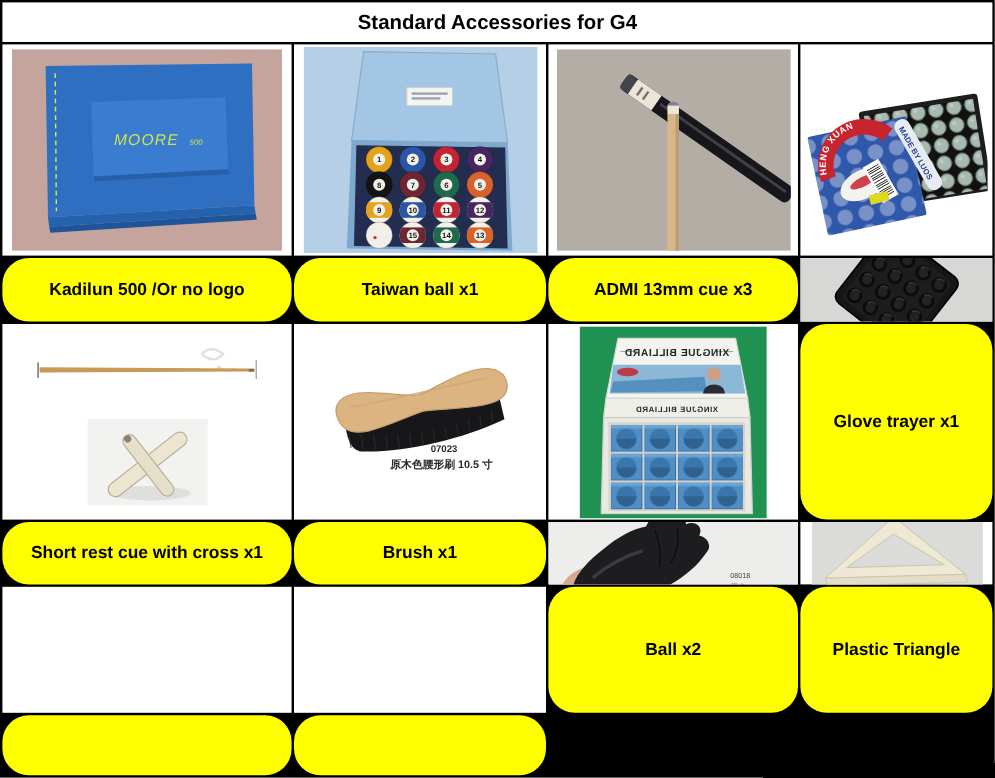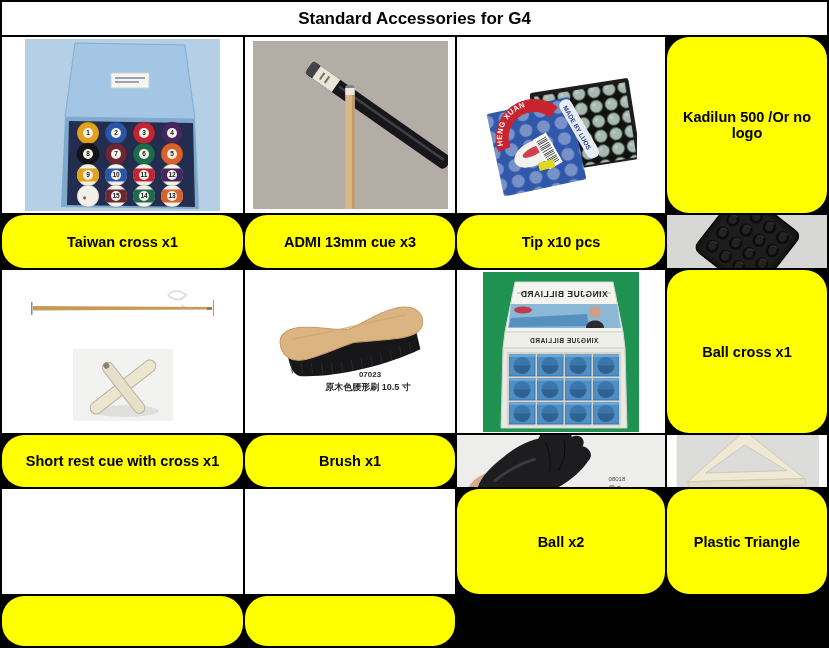--- a/index.html
+++ b/index.html
@@ -33,20 +33,35 @@
   .arc-text{font-size:7.5px;font-weight:bold;fill:#ffffff;letter-spacing:0.5px;}
   .diag-text{font-size:6.5px;font-weight:bold;fill:#24408e;}
 </style>
 </head>
 <body>
 
 <div class="sheet">
 
   <div class="cell title-cell">Standard Accessories for G4</div>
 
+  <div class="cell img-cell">
+    <svg class="psvg" width="225" height="168" viewBox="0 0 225 168">
+      <rect width="225" height="168" fill="#c5a49e"></rect>
+      <g>
+        <polygon points="28,14 200,12 202,130 30,140" fill="#2e6fc2"></polygon>
+        <polygon points="30,140 202,130 203,137 31,148" fill="#2562ae"></polygon>
+        <polygon points="31,148 203,137 204,142 32,153" fill="#1d549c"></polygon>
+        <polygon points="66,44 178,40 180,100 68,106" fill="#3a7ccf"></polygon>
+        <polygon points="68,106 180,100 181,104 69,110" fill="#275fa8"></polygon>
+        <line x1="36" y1="20" x2="37" y2="135" stroke="#d6e44e" stroke-width="1.2" stroke-dasharray="4 3"></line>
+        <text x="112" y="80" class="cloth-brand">MOORE</text>
+        <text x="148" y="80" class="cloth-size">500</text>
+      </g>
+    </svg>
+  </div>
 
   <div class="cell img-cell">
     <svg class="psvg" width="195" height="172" viewBox="0 0 195 172">
       <defs>
         <clipPath id="bc" clipPathUnits="userSpaceOnUse">
             <circle r="11"></circle>
           </clipPath>
       </defs>
       <rect width="195" height="172" fill="#b4cfe6"></rect>
       <g>
@@ -206,27 +221,24 @@
         </g>
         <rect x="50" y="122" width="16" height="8" fill="#ded81e" transform="rotate(-3 58 126)"></rect>
       </g>
     </svg>
   </div>
 
   <div class="cell label-cell">
       <span>Kadilun 500 /Or no logo</span>
     </div>
   <div class="cell label-cell">
-      <span>Taiwan cross x1</span>
+      <span>Taiwan ball x1</span>
     </div>
   <div class="cell label-cell">
       <span>ADMI 13mm cue x3</span>
-    </div>
-  <div class="cell label-cell">
-      <span>Tip x10 pcs</span>
     </div>
 
   <div class="cell img-cell">
     <svg class="psvg" width="225" height="155" viewBox="0 0 225 155">
       <defs>
         <pattern id="holePat" width="23.5" height="23.5" patternUnits="userSpaceOnUse" x="-47" y="-47">
           <circle cx="11.75" cy="11.75" r="9.2" fill="#0a0a0a"></circle>
           <circle cx="11.75" cy="11.75" r="5.8" fill="#232323"></circle>
           <path d="M6,9 a7,7 0 0 1 9,-4" stroke="#4a4a4a" stroke-width="1.2" fill="none"></path>
         </pattern>
@@ -305,21 +317,21 @@
         <polygon points="22,60 140,60 142,76 20,76" fill="#efefea" stroke="#d8d8d0" stroke-width="1"></polygon>
         <text transform="translate(81,71) scale(-1,1)" class="mirror-text" font-size="6.5">XINGJUE BILLIARD</text>
         <polygon points="20,76 142,76 144,156 18,156" fill="#e9e9e3" stroke="#d0d0c8" stroke-width="1"></polygon>
         <rect x="24" y="80" width="114" height="74" fill="#d8d4cc"></rect>
         <rect x="26" y="82" width="110" height="71" fill="url(#chalkPat)"></rect>
       </g>
     </svg>
   </div>
 
   <div class="cell label-cell">
-      <span>Ball cross x1</span>
+      <span>Glove trayer x1</span>
     </div>
   <div class="cell label-cell">
       <span>Short rest cue with cross  x1</span>
     </div>
   <div class="cell label-cell">
       <span>Brush x1</span>
     </div>
 
   <div class="cell img-cell">
     <svg class="psvg" width="225" height="100" viewBox="0 0 225 100">

